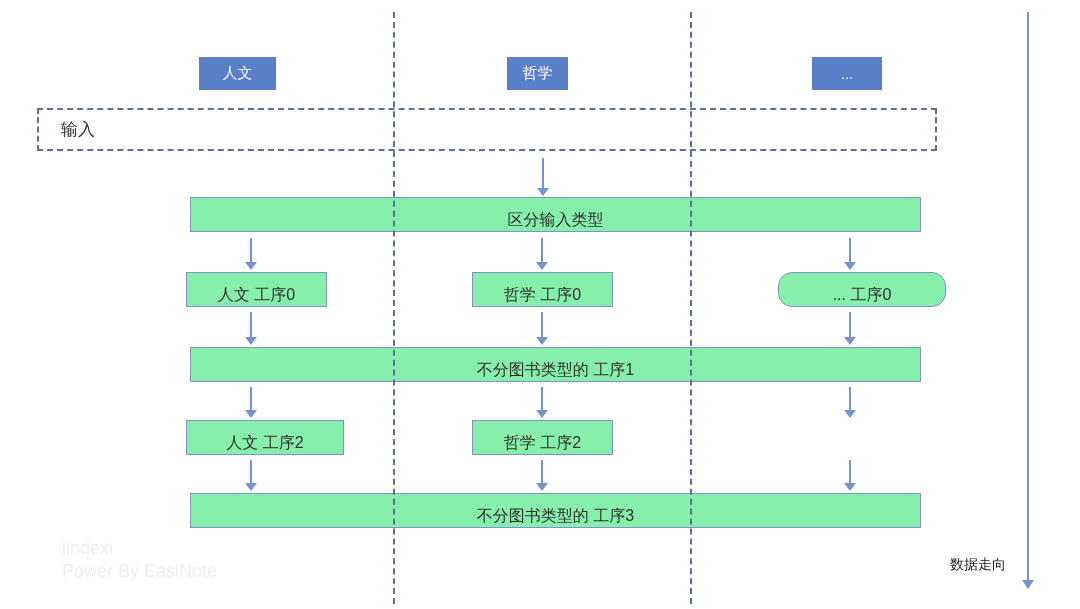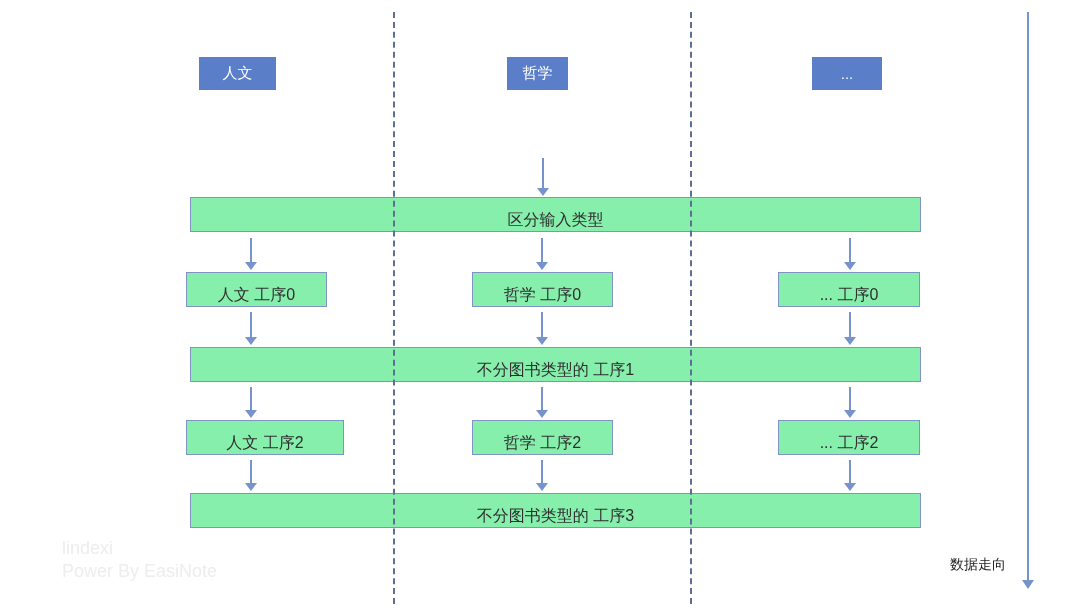--- a/index.html
+++ b/index.html
@@ -60,61 +60,61 @@
   <div class="hdr" style="left:199px;width:77px;">
     <span>人文</span>
   </div>
   <div class="hdr" style="left:507px;width:61px;">
     <span>哲学</span>
   </div>
   <div class="hdr" style="left:812px;width:70px;">
     <span>...</span>
   </div>
 
+  <div class="input-box">
+    <span>输入</span>
+  </div>
 
   <div class="varrow" style="left:537px;top:158px;height:38px;"></div>
 
   <div class="node wide" style="top:197px;">
     <span>区分输入类型</span>
   </div>
 
   <div class="varrow" style="left:245px;top:238px;height:32px;"></div>
   <div class="varrow" style="left:536px;top:238px;height:32px;"></div>
   <div class="varrow" style="left:844px;top:238px;height:32px;"></div>
 
   <div class="node" style="left:186px;top:272px;width:141px;">
     <span>人文 工序0</span>
   </div>
   <div class="node" style="left:472px;top:272px;width:141px;">
     <span>哲学 工序0</span>
   </div>
-  <div class="node" style="left:778px;top:272px;width:142px;">
+  <div class="node" style="left:778px;top:272px;width:168px;border-radius:14px;">
     <span>... 工序0</span>
   </div>
 
   <div class="varrow" style="left:245px;top:312px;height:33px;"></div>
   <div class="varrow" style="left:536px;top:312px;height:33px;"></div>
   <div class="varrow" style="left:844px;top:312px;height:33px;"></div>
 
   <div class="node wide" style="top:347px;">
     <span>不分图书类型的 工序1</span>
   </div>
 
   <div class="varrow" style="left:245px;top:387px;height:31px;"></div>
   <div class="varrow" style="left:536px;top:387px;height:31px;"></div>
   <div class="varrow" style="left:844px;top:387px;height:31px;"></div>
 
   <div class="node" style="left:186px;top:420px;width:158px;">
     <span>人文 工序2</span>
   </div>
   <div class="node" style="left:472px;top:420px;width:141px;">
     <span>哲学 工序2</span>
-  </div>
-  <div class="node" style="left:778px;top:420px;width:142px;">
-    <span>... 工序2</span>
   </div>
 
   <div class="varrow" style="left:245px;top:460px;height:31px;"></div>
   <div class="varrow" style="left:536px;top:460px;height:31px;"></div>
   <div class="varrow" style="left:844px;top:460px;height:31px;"></div>
 
   <div class="node wide" style="top:493px;">
     <span>不分图书类型的 工序3</span>
   </div>
 

